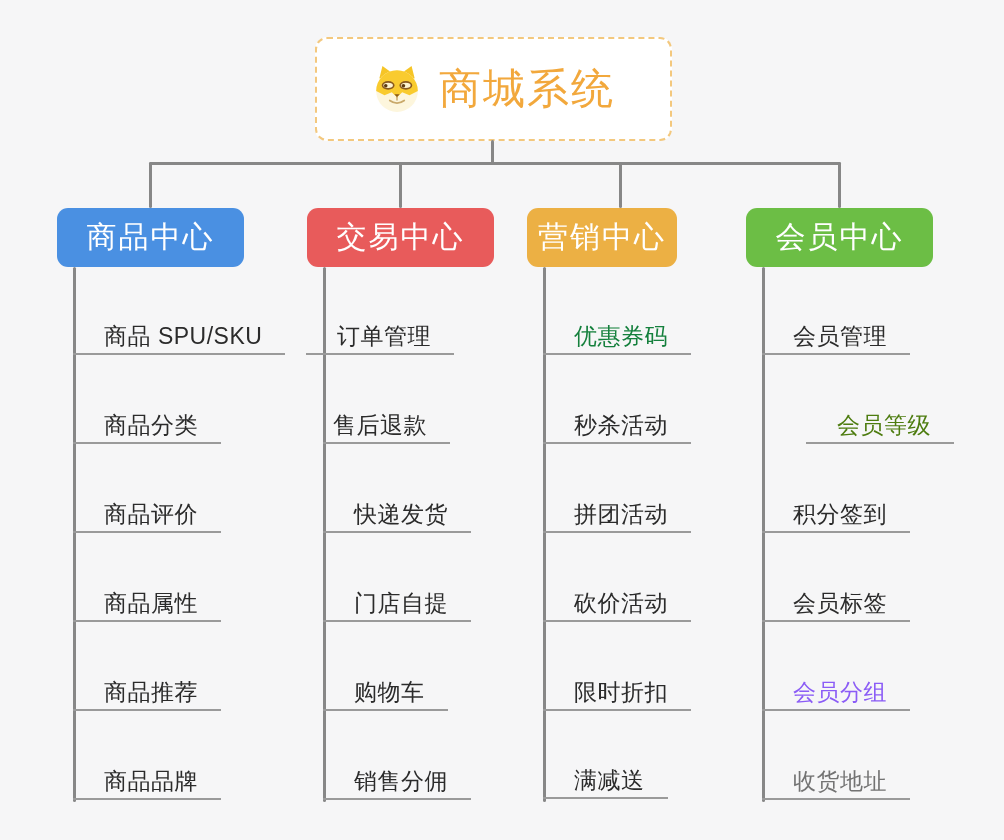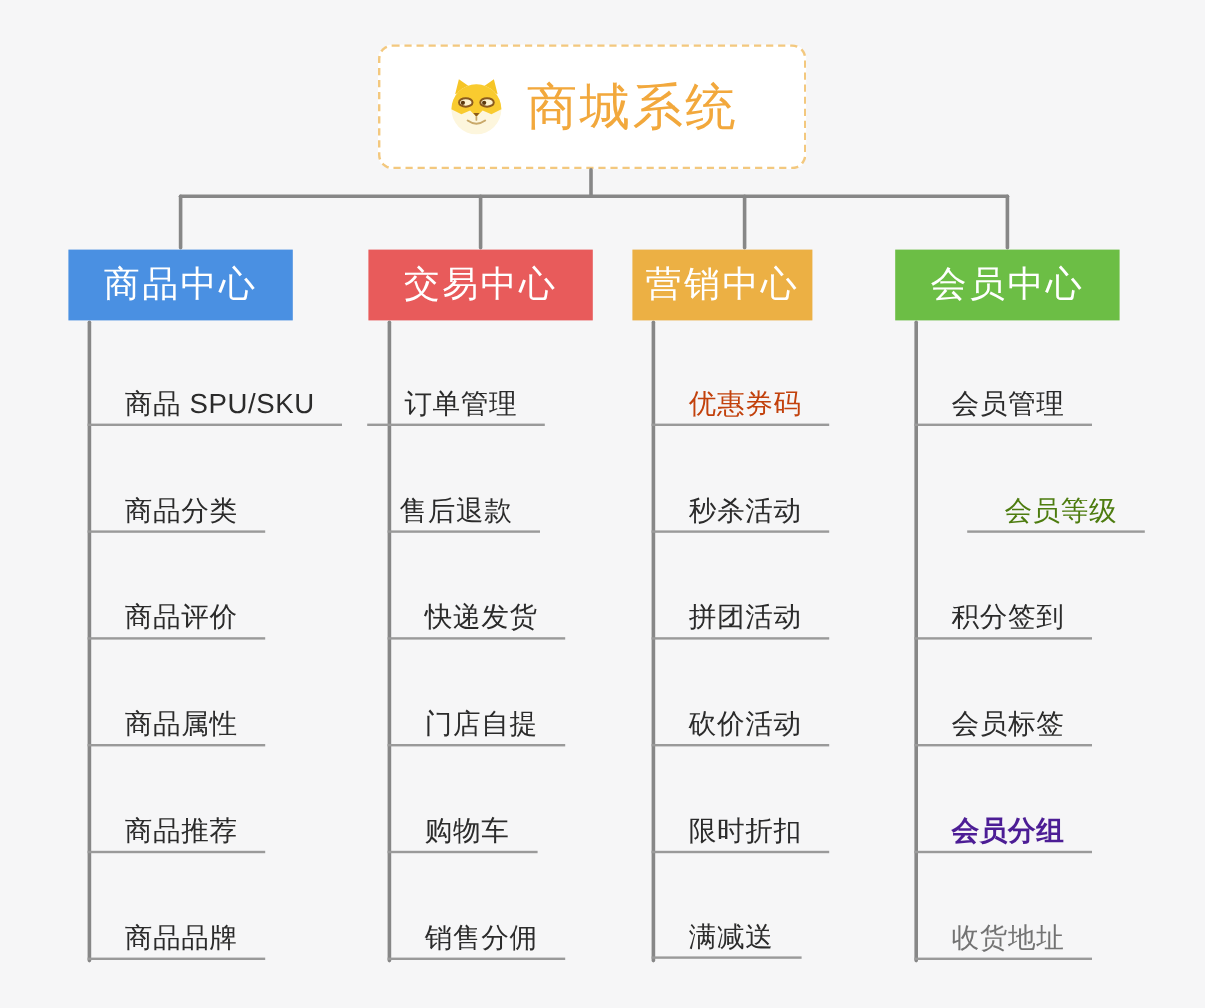--- a/index.html
+++ b/index.html
@@ -28,21 +28,21 @@
     font-size:42px;
     line-height:1;
     letter-spacing:2px;
     white-space:nowrap;
   }
   .doge-icon{width:50px;height:50px;display:block;}
   .line{position:absolute;border-radius:2px;}
   .branch-header{
     position:absolute;
     box-sizing:border-box;
-    border-radius:0;
+    border-radius:11px;
     display:flex;align-items:center;justify-content:center;
     color:#ffffff;
     font-size:30px;
     letter-spacing:2px;
     white-space:nowrap;
     cursor:default;
   }
   .branch-item{
     position:absolute;
     display:flex;align-items:flex-end;
@@ -105,28 +105,28 @@
       <div class="branch-item" style="left: 73px; top: 667px; border-bottom: 2px solid rgb(154, 154, 154); color: rgb(43, 43, 43);">商品推荐</div>
       <div class="branch-item" style="left: 73px; top: 756px; border-bottom: 2px solid rgb(154, 154, 154); color: rgb(43, 43, 43);">商品品牌</div>
       <div class="branch-header" style="left: 307px; top: 208px; width: 187px; height: 59px; background: rgb(232, 91, 91); color: rgb(255, 255, 255);">交易中心</div>
       <div class="branch-item" style="left: 306px; top: 311px; border-bottom: 2px solid rgb(154, 154, 154); color: rgb(43, 43, 43);">订单管理</div>
       <div class="branch-item" style="left: 323px; top: 400px; border-bottom: 2px solid rgb(154, 154, 154); color: rgb(43, 43, 43); padding-left: 10px;">售后退款</div>
       <div class="branch-item" style="left: 323px; top: 489px; border-bottom: 2px solid rgb(154, 154, 154); color: rgb(43, 43, 43);">快递发货</div>
       <div class="branch-item" style="left: 323px; top: 578px; border-bottom: 2px solid rgb(154, 154, 154); color: rgb(43, 43, 43);">门店自提</div>
       <div class="branch-item" style="left: 323px; top: 667px; border-bottom: 2px solid rgb(154, 154, 154); color: rgb(43, 43, 43);">购物车</div>
       <div class="branch-item" style="left: 323px; top: 756px; border-bottom: 2px solid rgb(154, 154, 154); color: rgb(43, 43, 43);">销售分佣</div>
       <div class="branch-header" style="left: 527px; top: 208px; width: 150px; height: 59px; background: rgb(236, 176, 68); color: rgb(255, 255, 255);">营销中心</div>
-      <div class="branch-item" style="left: 543px; top: 311px; border-bottom: 2px solid rgb(154, 154, 154); color: #c2410c;">优惠券码</div>
+      <div class="branch-item" style="left: 543px; top: 311px; border-bottom: 2px solid rgb(154, 154, 154); color: #15803d;">优惠券码</div>
       <div class="branch-item" style="left: 543px; top: 400px; border-bottom: 2px solid rgb(154, 154, 154); color: rgb(43, 43, 43);">秒杀活动</div>
       <div class="branch-item" style="left: 543px; top: 489px; border-bottom: 2px solid rgb(154, 154, 154); color: rgb(43, 43, 43);">拼团活动</div>
       <div class="branch-item" style="left: 543px; top: 578px; border-bottom: 2px solid rgb(154, 154, 154); color: rgb(43, 43, 43);">砍价活动</div>
       <div class="branch-item" style="left: 543px; top: 667px; border-bottom: 2px solid rgb(154, 154, 154); color: rgb(43, 43, 43);">限时折扣</div>
       <div class="branch-item" style="left: 543px; top: 755px; border-bottom: 2px solid rgb(154, 154, 154); color: rgb(43, 43, 43);">满减送</div>
       <div class="branch-header" style="left: 746px; top: 208px; width: 187px; height: 59px; background: rgb(108, 190, 69); color: rgb(255, 255, 255);">会员中心</div>
       <div class="branch-item" style="left: 762px; top: 311px; border-bottom: 2px solid rgb(154, 154, 154); color: rgb(43, 43, 43);">会员管理</div>
       <div class="branch-item" style="left: 762px; top: 400px; border-bottom: 2px solid rgb(154, 154, 154); color: #4d7c0f; margin-left: 44px;">会员等级</div>
       <div class="branch-item" style="left: 762px; top: 489px; border-bottom: 2px solid rgb(154, 154, 154); color: rgb(43, 43, 43);">积分签到</div>
       <div class="branch-item" style="left: 762px; top: 578px; border-bottom: 2px solid rgb(154, 154, 154); color: rgb(43, 43, 43);">会员标签</div>
-      <div class="branch-item" style="left: 762px; top: 667px; border-bottom: 2px solid rgb(154, 154, 154); color: #4c1d95; font-weight: bold;">会员分组</div>
+      <div class="branch-item" style="left: 762px; top: 667px; border-bottom: 2px solid rgb(154, 154, 154); color: #8b5cf6;">会员分组</div>
       <div class="branch-item" style="left: 762px; top: 756px; border-bottom: 2px solid rgb(154, 154, 154); color: #737373;">收货地址</div>
     </div>
 
 </div>
 
 </body></html>

